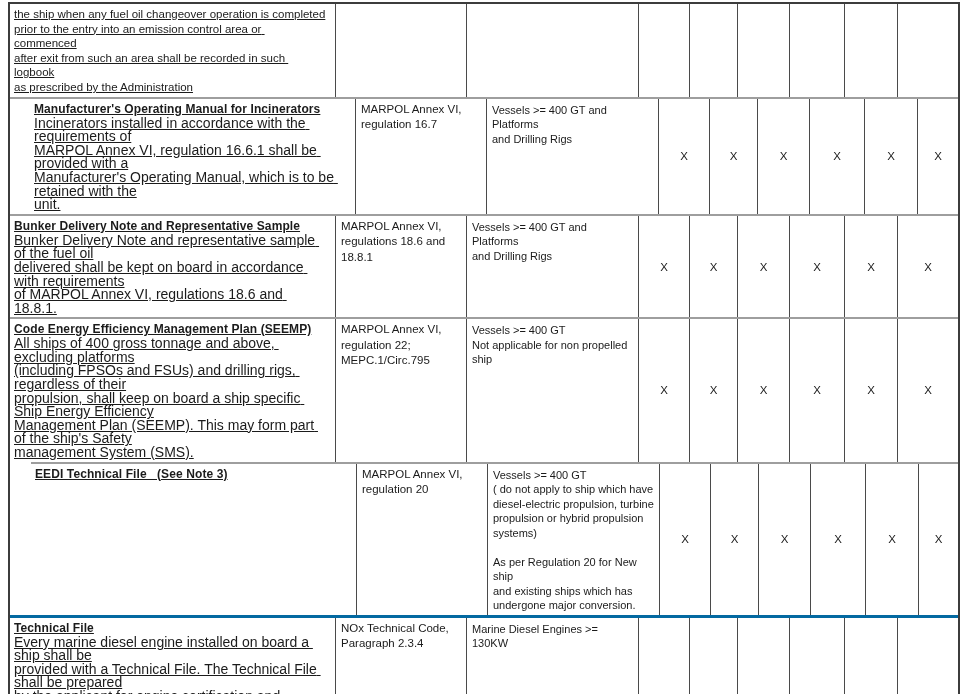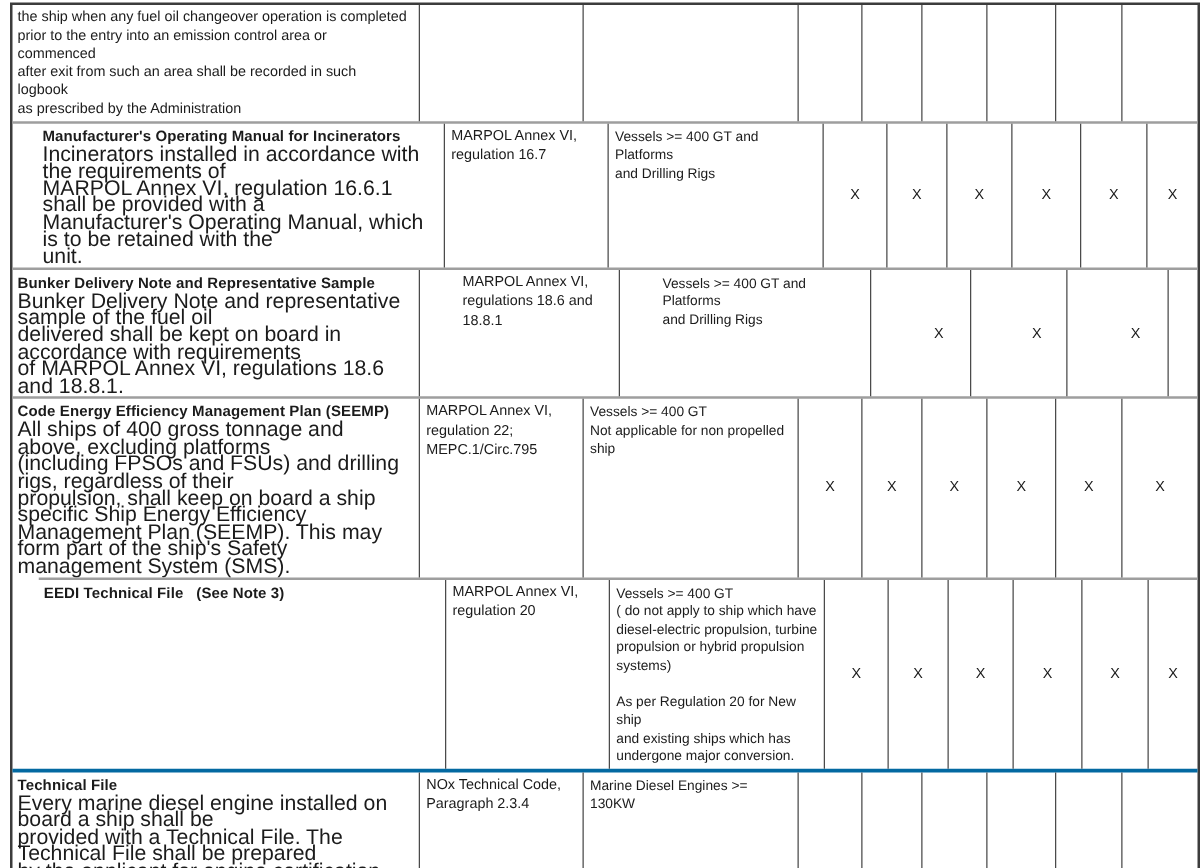--- a/index.html
+++ b/index.html
@@ -26,42 +26,42 @@
     display: grid;
     grid-template-columns: 326px 131px 172px 51px 48px 52px 55px 53px 1fr;
     box-sizing: border-box;
   }
   
   .row + .row { border-top: 2px solid #9e9e9e; }
   .row:nth-child(6), .row:nth-child(7) { border-top: 3px solid #0369a1; }
   
   .row:nth-child(1) { min-height: 60px; }
   .row:nth-child(2) { min-height: 70px; padding-left: 20px; }
-  .row:nth-child(3) { min-height: 62px; gap: 29px; }
+  .row:nth-child(3) { min-height: 62px; }
   .row:nth-child(4) { min-height: 83px; }
   .row:nth-child(5) { min-height: 140px; margin-left: 21px; }
   .row:nth-child(6) { min-height: 113px; }
   .row:nth-child(7) { min-height: 95px; }
   .row:nth-child(8) { min-height: 62px; }
   .cell {
     border-right: 1px solid #4a4a4a;
     box-sizing: border-box;
     overflow: hidden;
   }
   .cell:last-child { border-right: none; }
-  .desc { padding: 3px 8px 2px 4px; }
+  .desc { padding: 3px 8px 2px 4px; text-decoration: underline; }
   .title {
     font-weight: 700;
     font-size: 12px;
     line-height: 15px;
     white-space: pre-wrap;
     letter-spacing: 0.1px;
   }
   .body {
-    font-size: 17px;
+    font-size: 14px;
     line-height: 13.6px;
     white-space: pre-wrap;
   }
   .row:nth-child(1) .body { font-size: 11.5px; line-height: 14.6px; }
   .reg {
     padding: 3px 4px 2px 5px;
     font-size: 11.5px;
     line-height: 15.5px;
     white-space: pre-wrap;
   }

